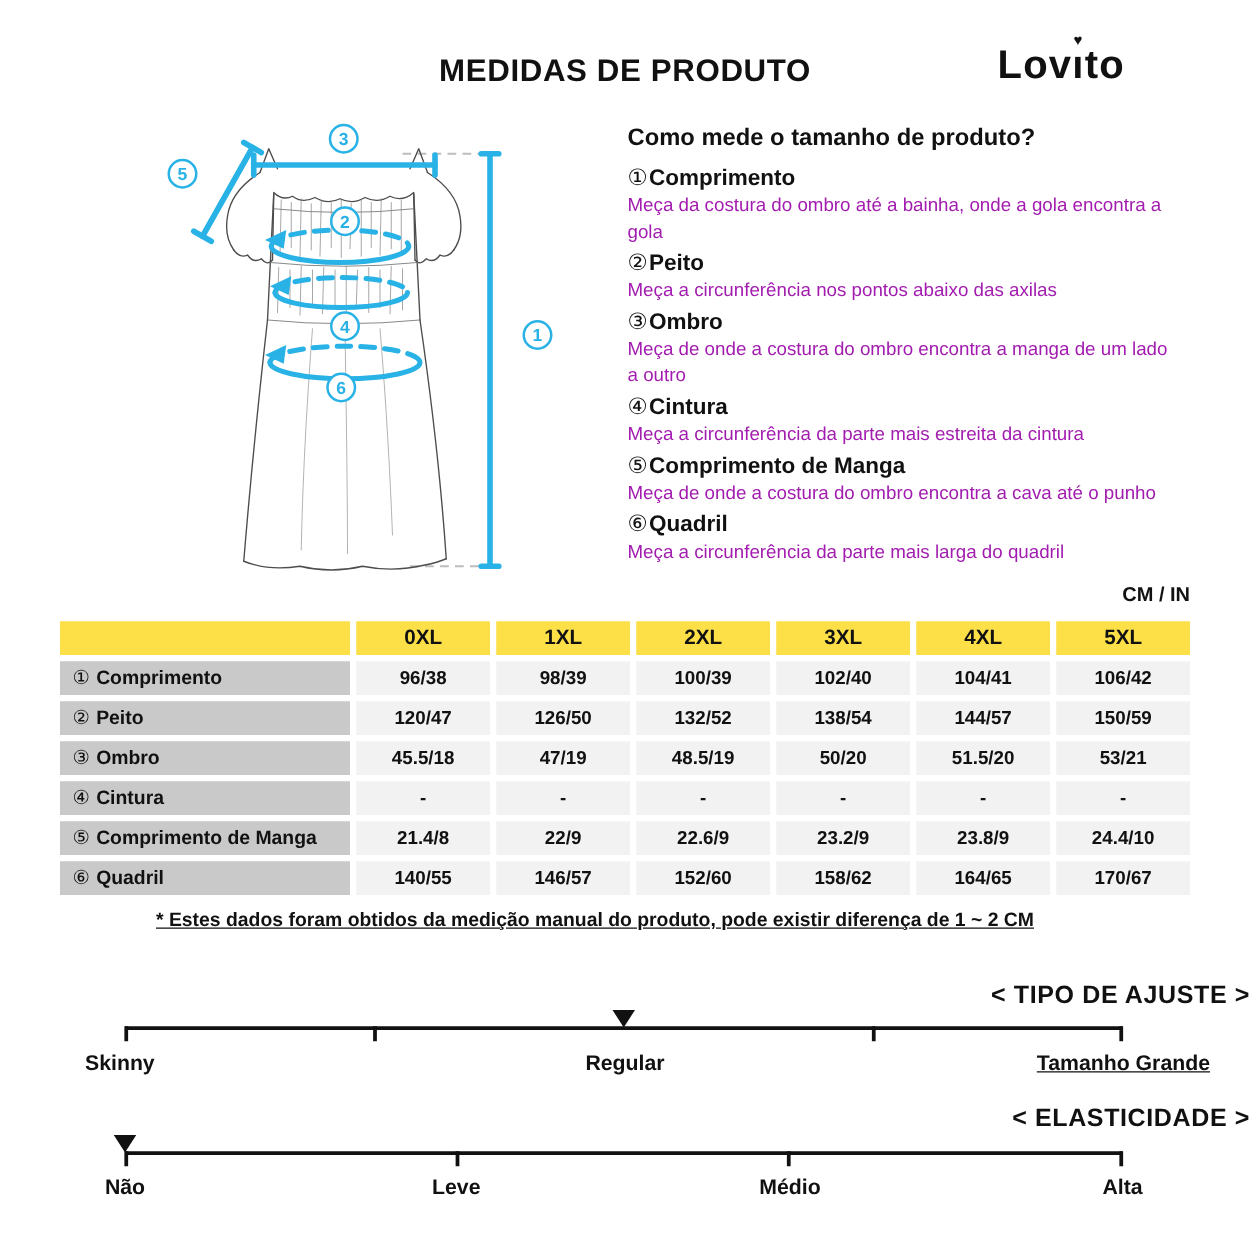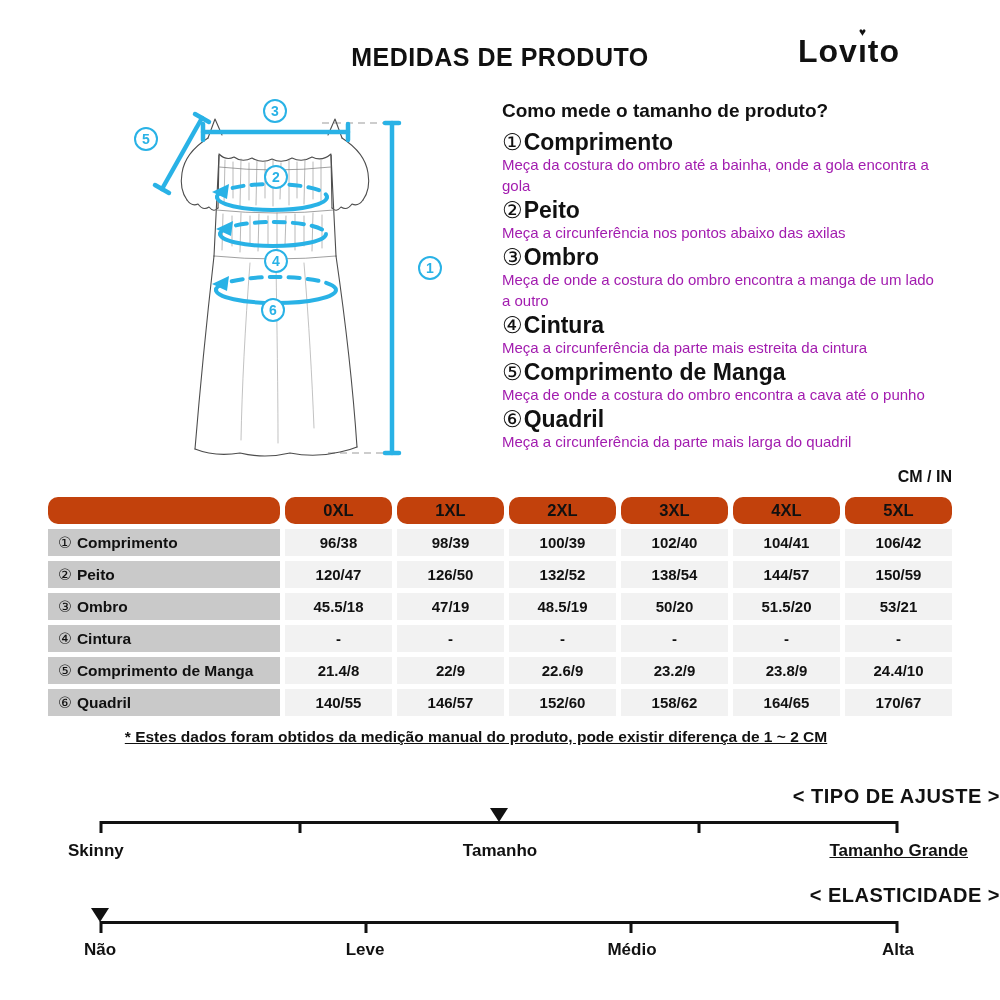--- a/index.html
+++ b/index.html
@@ -11,31 +11,31 @@
   .page-title{position:absolute;left:0;top:43px;width:1000px;text-align:center;
     font-size:25px;font-weight:800;letter-spacing:.5px;}
   .brand{position:absolute;left:798px;top:33px;font-size:32px;font-weight:700;letter-spacing:1px;}
   .brand .i-wrap{position:relative;display:inline-block;}
   .brand .heart{position:absolute;left:50%;top:-7px;transform:translateX(-50%);font-size:12px;line-height:12px;}
   
   .diagram{position:absolute;left:115px;top:88px;}
   
   .guide{position:absolute;left:502px;top:100px;width:452px;}
   .guide-title{font-size:19px;font-weight:800;margin-bottom:9px;}
-  .g-label{font-size:23px;font-weight:700;line-height:22px;}
+  .g-label{font-size:18px;font-weight:700;line-height:22px;}
   .g-num{font-weight:400;margin-right:1px;}
   .g-desc{font-size:15px;line-height:21px;color:#a21caf;margin:1px 0 3px 0;width:440px;}
   
   .units{position:absolute;right:48px;top:468px;font-size:16px;font-weight:800;}
   
   .size-table{position:absolute;left:48px;top:497px;width:904px;display:grid;
     grid-template-columns:232px repeat(6,1fr);grid-auto-rows:27px;gap:5px;}
   .cell{display:flex;align-items:center;justify-content:center;background:#f2f2f2;
     font-size:15px;font-weight:700;}
-  .cell.head{background:#c2410c;font-size:16.5px;border-radius:10px;}
+  .cell.head{background:#fde047;font-size:16.5px;}
   .cell.rowlabel{background:#c9c9c9;justify-content:flex-start;padding-left:10px;font-size:15.5px;}
   .cell.rowlabel .cnum{font-weight:400;margin-right:5px;}
   
   .footnote{position:absolute;left:0;top:728px;width:952px;text-align:center;
     font-size:15.5px;font-weight:700;text-decoration:underline;}
   
   .scale-title{position:absolute;left:0;width:1000px;text-align:right;font-size:20px;font-weight:800;letter-spacing:.5px;}
   .scale-title.fit{top:785px;}
   .scale-title.elastic{top:884px;}
   .scale-track{position:absolute;left:100px;width:798px;height:3px;background:#111;}
@@ -319,21 +319,21 @@
   <div class="scale-title fit">&lt; TIPO DE AJUSTE &gt;</div>
   <div class="scale-track fit">
     <div class="tick end-l"></div>
     <div class="tick" style="left:25%;"></div>
     <div class="tick" style="left:75%;"></div>
     <div class="tick end-r"></div>
     <div class="marker" style="left:50%;"></div>
   </div>
   <div class="scale-labels fit">
     <span class="sl left-edge">Skinny</span>
-    <span class="sl center">Tamanho</span>
+    <span class="sl center">Regular</span>
     <span class="sl right-edge">Tamanho Grande</span>
   </div>
 
   <div class="scale-title elastic">&lt; ELASTICIDADE &gt;</div>
   <div class="scale-track elastic">
     <div class="tick end-l"></div>
     <div class="tick" style="left:33.3%;"></div>
     <div class="tick" style="left:66.6%;"></div>
     <div class="tick end-r"></div>
     <div class="marker" style="left:0%;"></div>

